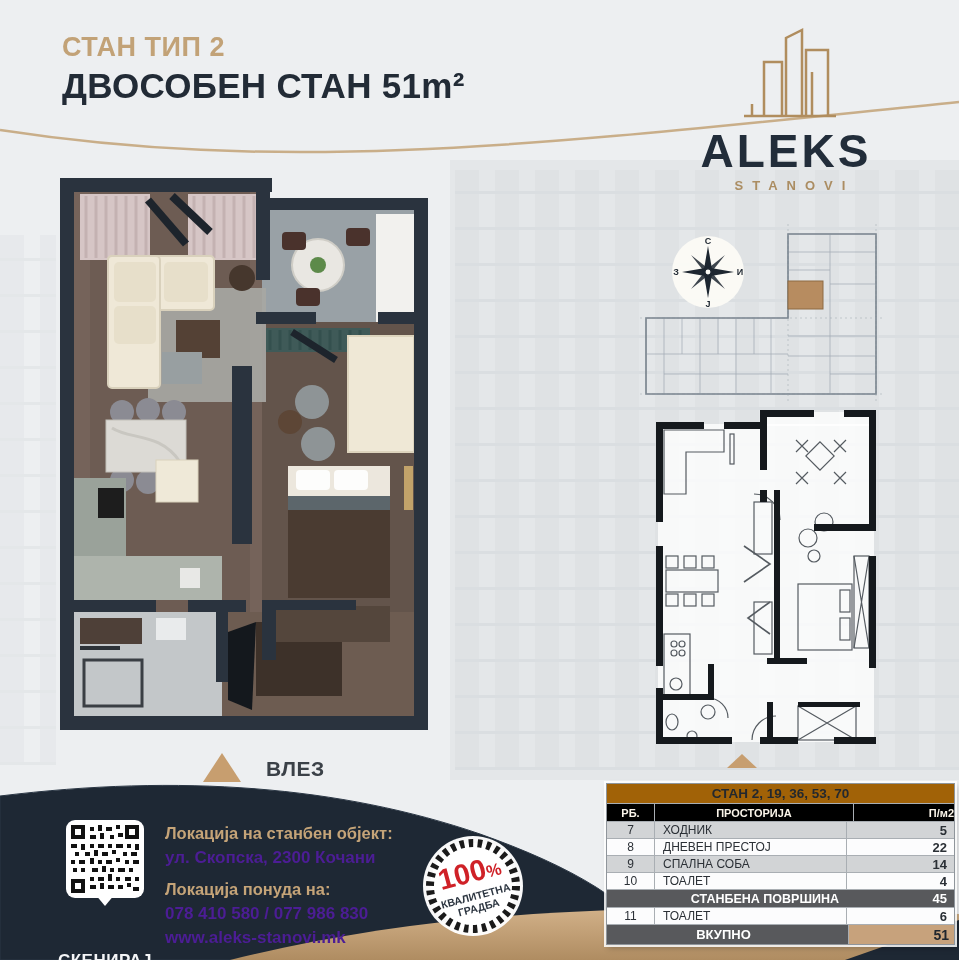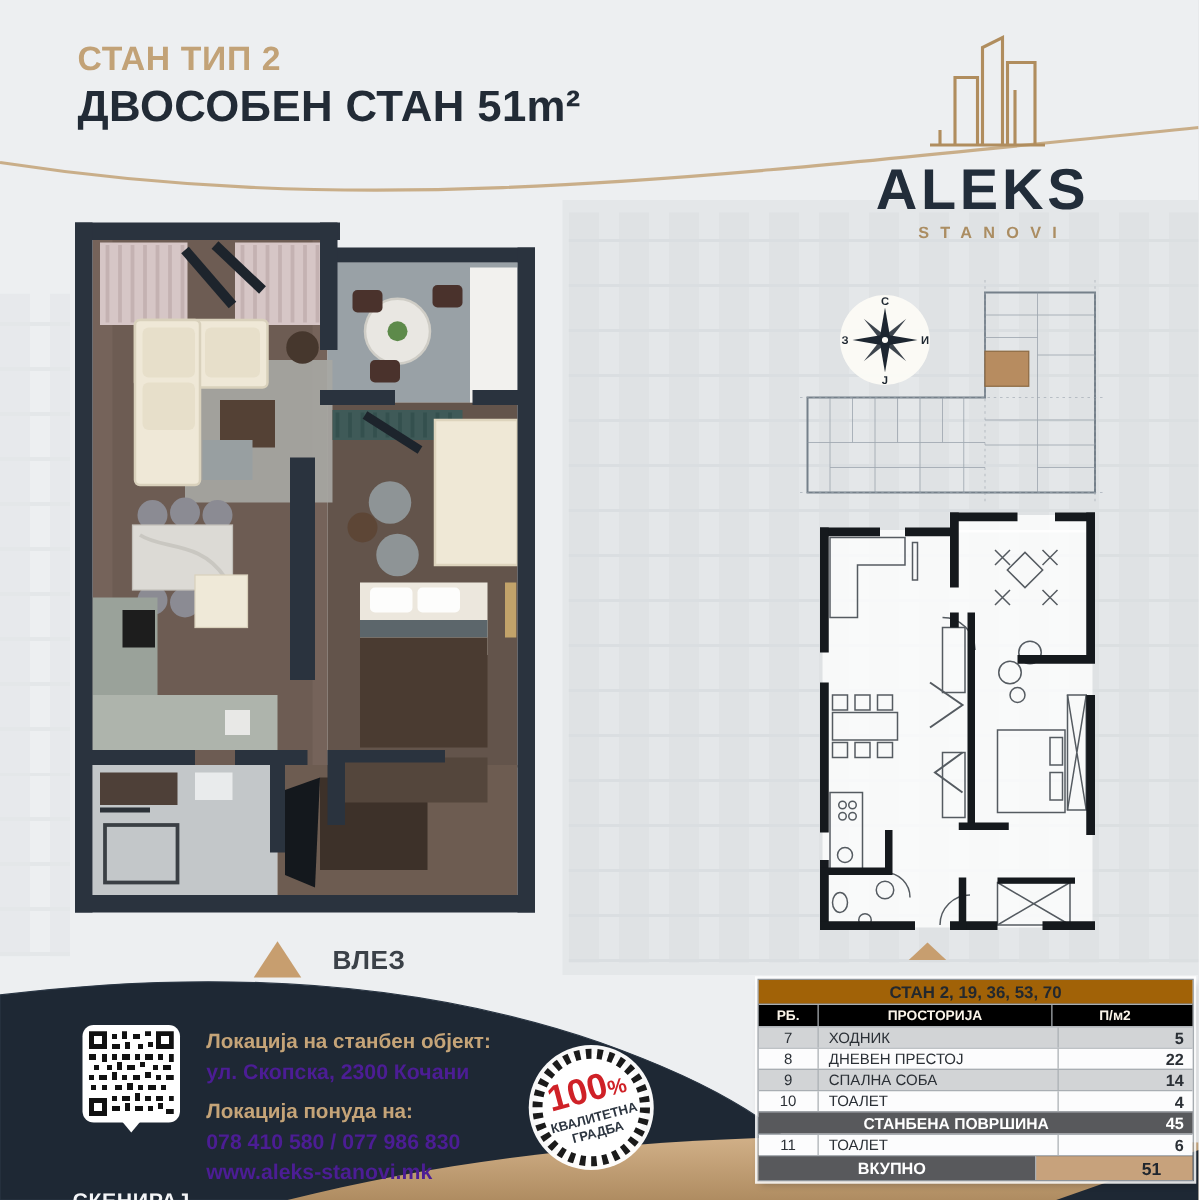--- a/index.html
+++ b/index.html
@@ -34,29 +34,29 @@
   .tbl{left:606px;top:783px;width:347px;box-shadow:0 0 0 2px rgba(255,255,255,.85),2px 3px 6px rgba(0,0,0,.25);
        border:1px solid #8f959b;font-size:12px;color:#2b3036;}
   .trow{display:flex;align-items:center;border-top:1px solid #a9aeb3;}
   .trow:first-child{border-top:none;}
   .c1{width:47px;text-align:center;border-right:1px solid #a9aeb3;align-self:stretch;
       display:flex;align-items:center;justify-content:center;}
   .c2{flex:1;padding-left:8px;border-right:1px solid #a9aeb3;align-self:stretch;display:flex;align-items:center;}
   .c3{width:100px;text-align:right;padding-right:7px;font-weight:700;font-size:13px;}
   .r-title{height:19px;background:#a16207;justify-content:center;font-weight:800;font-size:13.5px;color:#23282e;}
   .r-head{height:17px;background:#000000;color:#fbf5ea;font-size:11px;font-weight:700;}
-  .r-head .c3{font-size:11px;text-align:center;padding-right:12px;font-weight:700;}
+  .r-head .c3{font-size:11px;padding-right:0;font-weight:700;}
   .r-gray{height:16px;background:#d2d4d6;}
   .r-white{height:16px;background:#fcfcfd;}
   .r-dark{height:17px;background:#58595c;color:#fff;}
   .r-dark .lbl{flex:1;text-align:right;padding-right:8px;font-weight:800;font-size:12.5px;}
   .r-total{height:19px;background:#58595c;color:#fff;}
   .r-total .lbl{flex:1;text-align:center;padding-right:8px;font-weight:800;font-size:13px;}
   .c-tan{width:100px;align-self:stretch;display:flex;align-items:center;justify-content:flex-end;
-         padding-right:25px;background:#c7a27c;color:#20262e;font-weight:800;font-size:14px;
+         padding-right:5px;background:#c7a27c;color:#20262e;font-weight:800;font-size:14px;
          border-left:1px solid #a9aeb3;}
 
   
   .qr-box{left:66px;top:820px;width:78px;height:78px;background:#fff;border-radius:9px;padding:5px;box-sizing:border-box;}
   .qr-tail{left:95px;top:894px;width:0;height:0;border-left:10px solid transparent;
            border-right:10px solid transparent;border-top:12px solid #fff;}
   .scan-label{left:46px;top:908px;width:118px;text-align:center;font-size:17px;font-weight:800;color:#f4f5f7;letter-spacing:.5px;margin-top:43px;}
   .f-tan{color:#c5a478;font-weight:800;font-size:16.5px;}
   .f-white{color:#4c1d95;font-weight:800;font-size:17px;}
 

